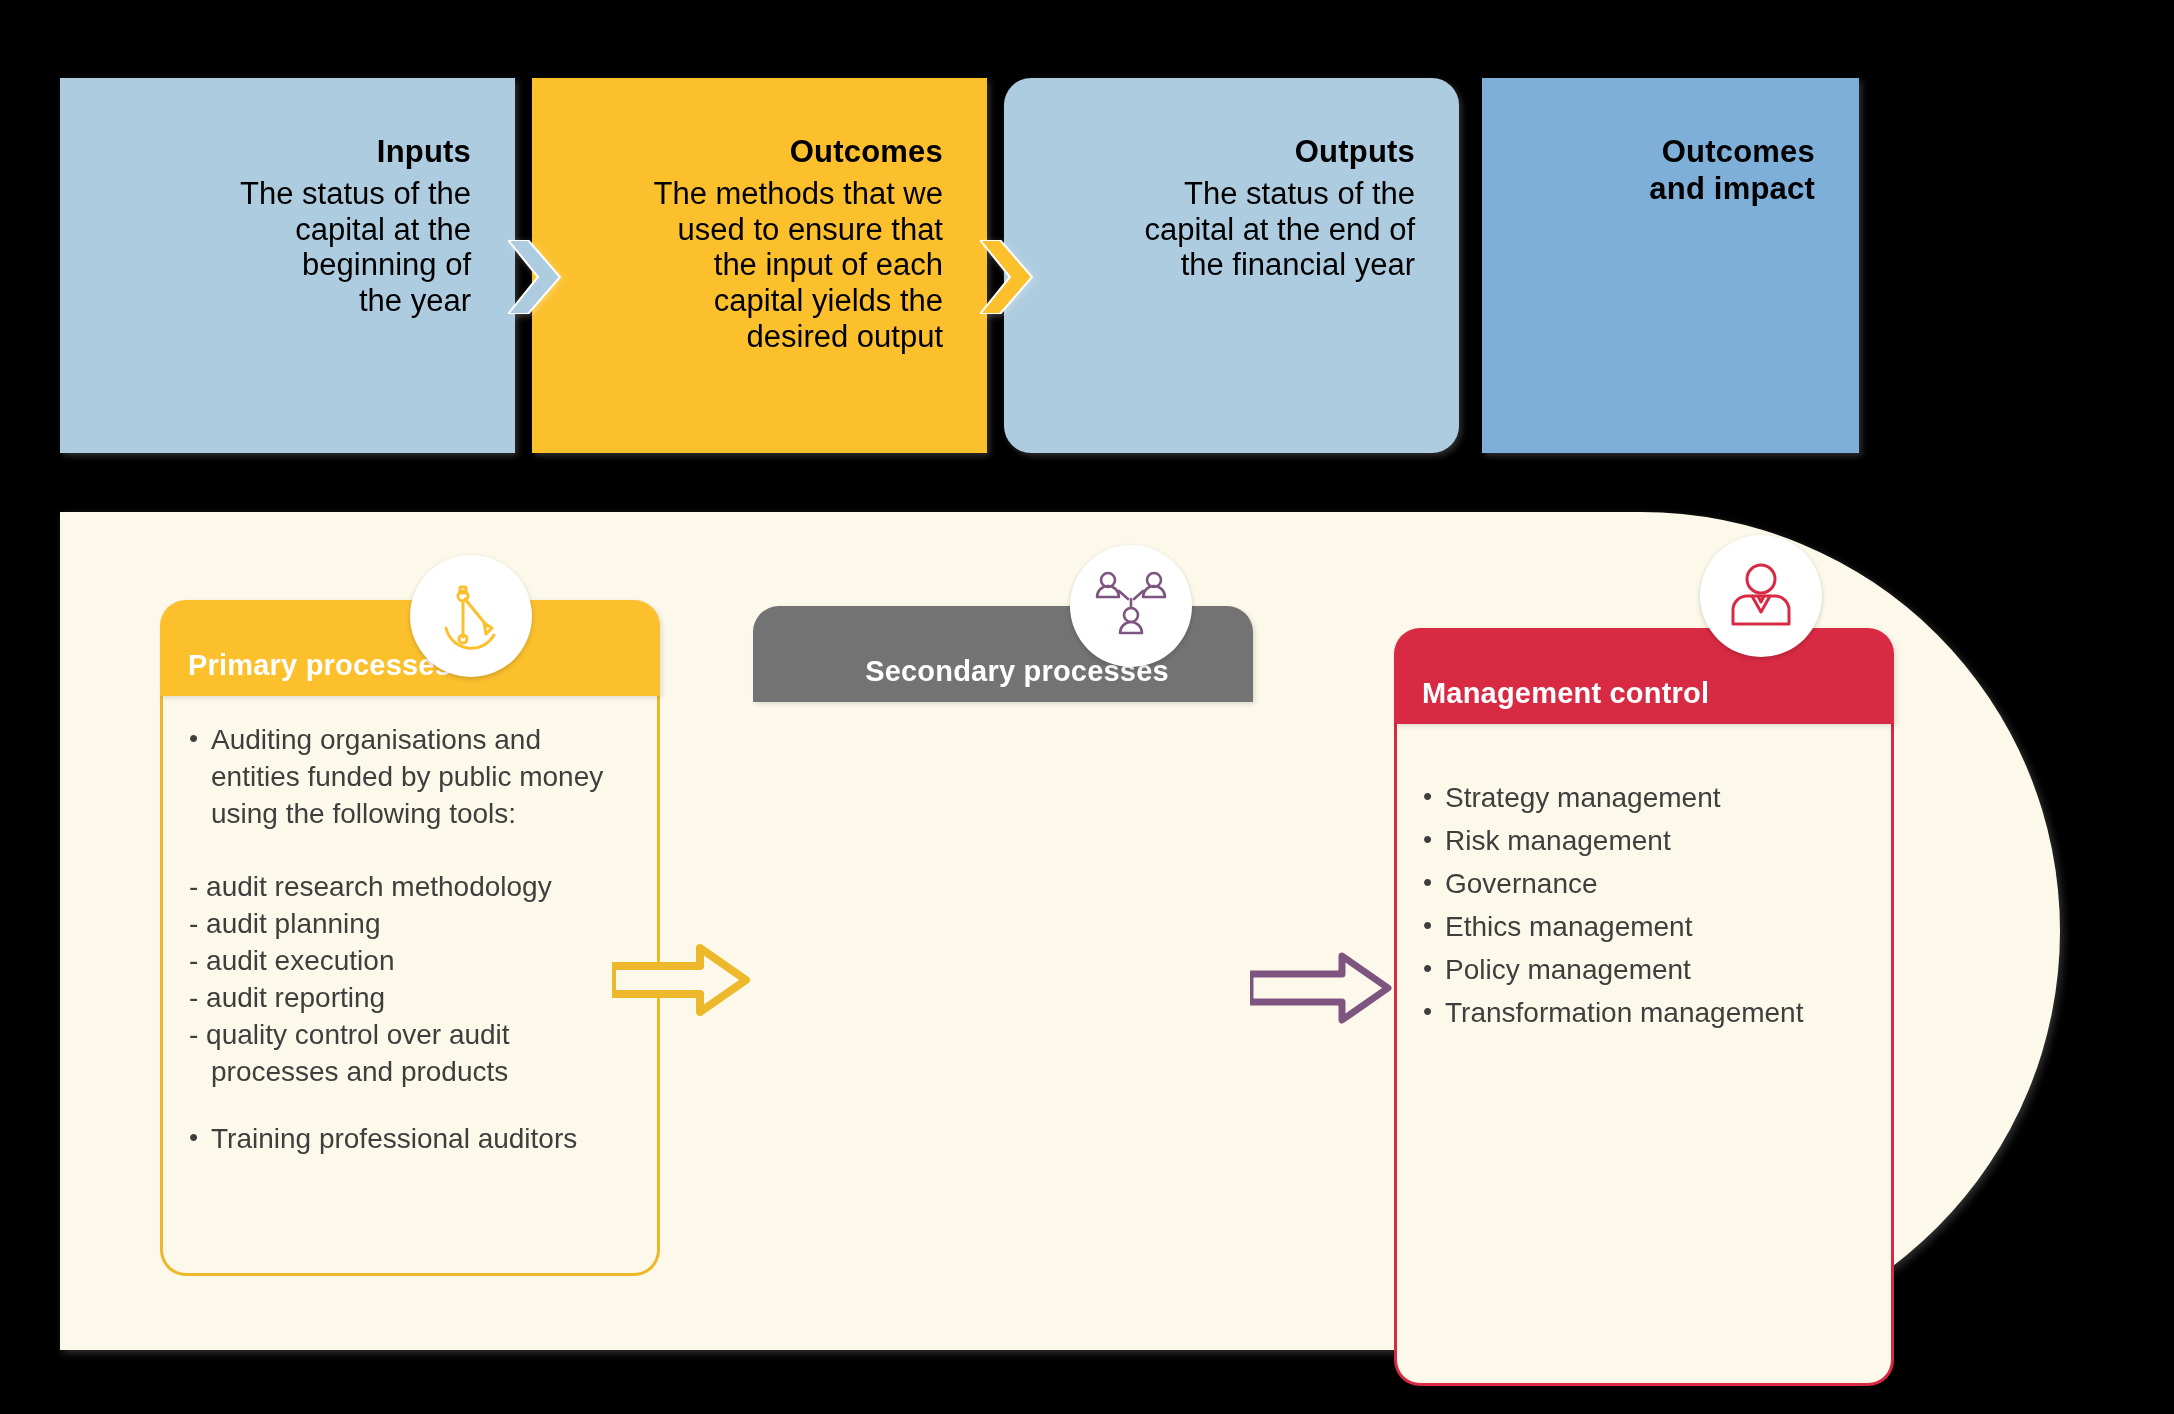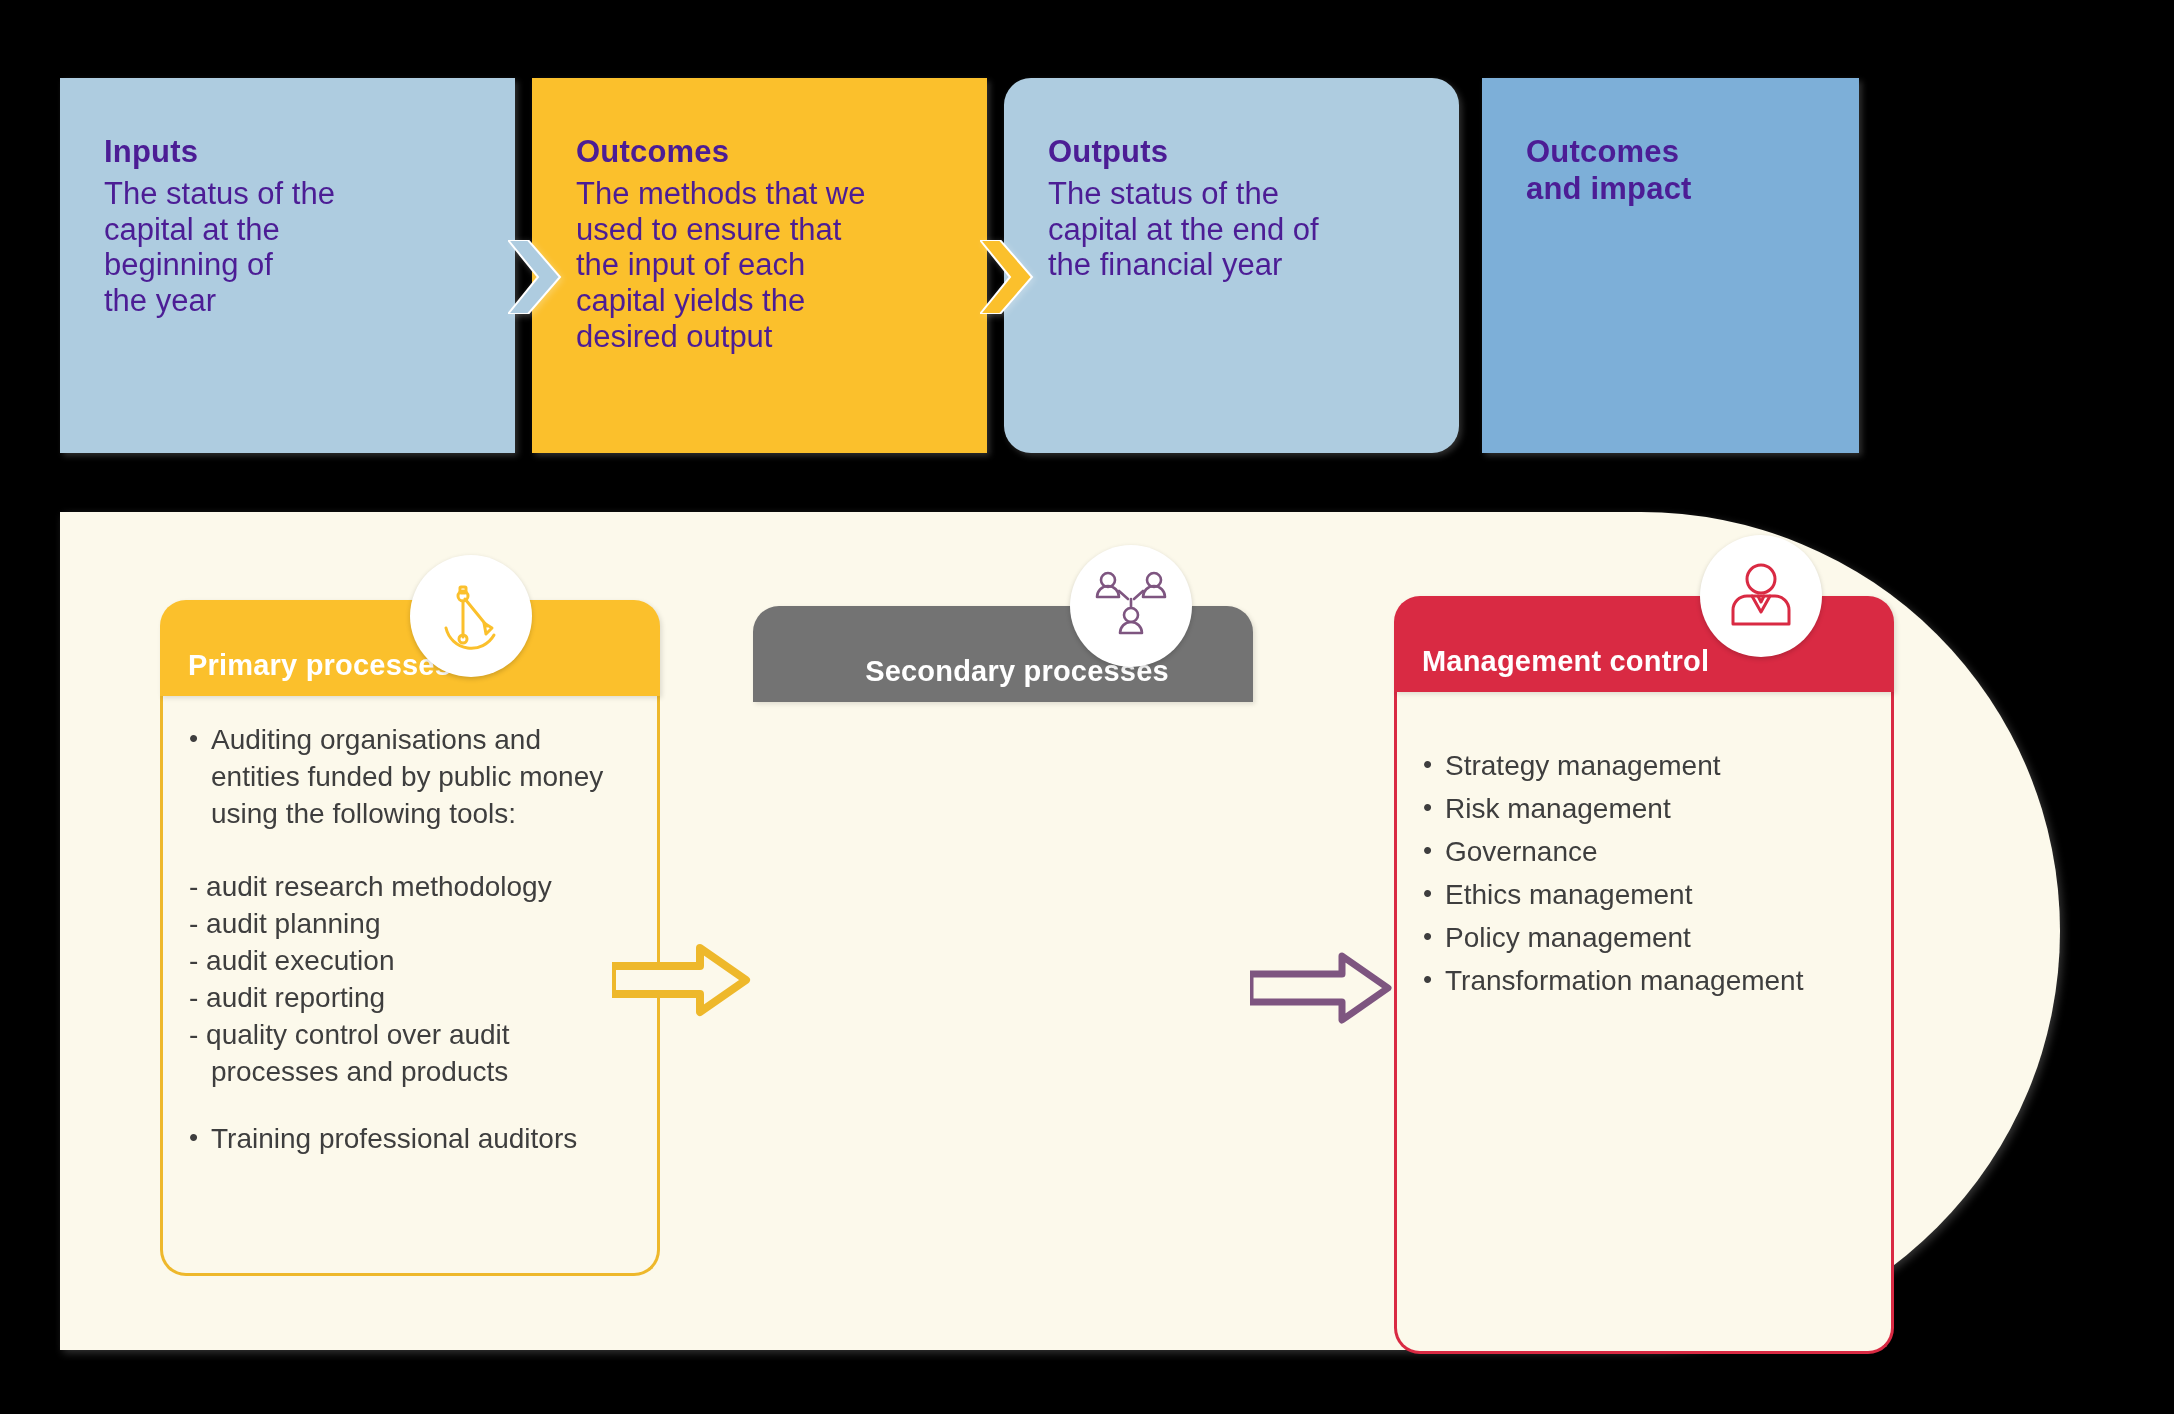--- a/index.html
+++ b/index.html
@@ -14,22 +14,23 @@
     height:1414px;
     background:#000000;
     overflow:hidden;
   }
 
   
   .top-box{
     position:absolute;
     box-sizing:border-box;
     padding:56px 44px 0 44px;
-    color:#4c1d95;
+    color:#000000;
     box-shadow:3px 3px 6px rgba(255,255,255,.18);
+    text-align:right;
   }
   .top-box .tb-title{
     font-weight:bold;
     font-size:31px;
     line-height:1.18;
     letter-spacing:.2px;
     margin:0 0 5px 0;
     white-space:pre-line;
   }
   .top-box .tb-body{
@@ -236,21 +237,21 @@
         <circle cx="39" cy="48" r="7"></circle>
         <path d="M28 66 a11 11 0 0 1 22 0 z"></path>
         <line x1="27" y1="24" x2="36" y2="32"></line>
         <line x1="51" y1="24" x2="42" y2="32"></line>
         <line x1="39" y1="32" x2="39" y2="40"></line>
       </g>
     </svg>
   </div>
 
   <div class="panel" id="panel-management" style="left:1394px;top:596px;width:500px;">
-    <div class="panel-head" style="background:#D92A43;">
+    <div class="panel-head" style="background:#D92A43;margin-top:32px;">
       <span>Management control</span>
     </div>
     <div class="panel-body" style="border-color:#D92A43;height:662px;">
       <div class="spacer"></div>
       <ul>
         <li>Strategy management</li>
         <li>Risk management</li>
         <li>Governance</li>
         <li>Ethics management</li>
         <li>Policy management</li>

